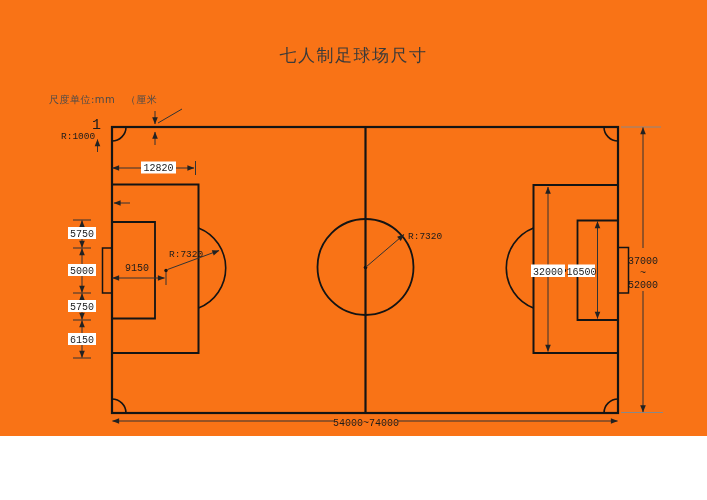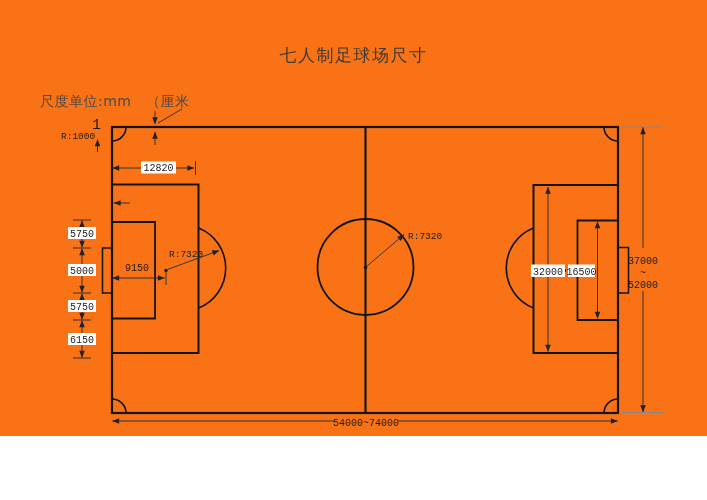--- a/index.html
+++ b/index.html
@@ -1,20 +1,20 @@
 <!DOCTYPE html>
 <html><head>
 <meta charset="utf-8">
 <style>
   html,body{margin:0;padding:0;background:#fff;}
   .canvas{position:relative;width:707px;height:436px;background:#f97316;overflow:hidden;
           font-family:"DejaVu Sans",sans-serif;}
   .title{position:absolute;top:44px;left:0;width:100%;text-align:center;
          font-size:17px;letter-spacing:1.5px;color:#3a3a3a;}
-  .note{position:absolute;top:93px;left:40px;font-size:14px;color:#4a4a4a;letter-spacing:.5px;}
+  .note{position:absolute;top:93px;left:49px;font-size:10px;color:#4a4a4a;letter-spacing:.5px;}
   svg{position:absolute;top:0;left:0;}
   .fld{stroke:#141414;fill:none;}
   .dimln{stroke:#333;stroke-width:1;fill:none;}
   .ext{stroke:#888;stroke-width:1;fill:none;}
   .dim{font-family:"Liberation Mono","DejaVu Sans Mono",monospace;font-size:10px;fill:#1c1c1c;}
   .dim-sm{font-family:"Liberation Mono","DejaVu Sans Mono",monospace;font-size:9.5px;fill:#1c1c1c;}
   .big1{font-family:"Liberation Mono","DejaVu Sans Mono",monospace;font-size:15px;fill:#1c1c1c;}
   .mask{fill:#ffffff;stroke:none;}
 </style>
 </head>

